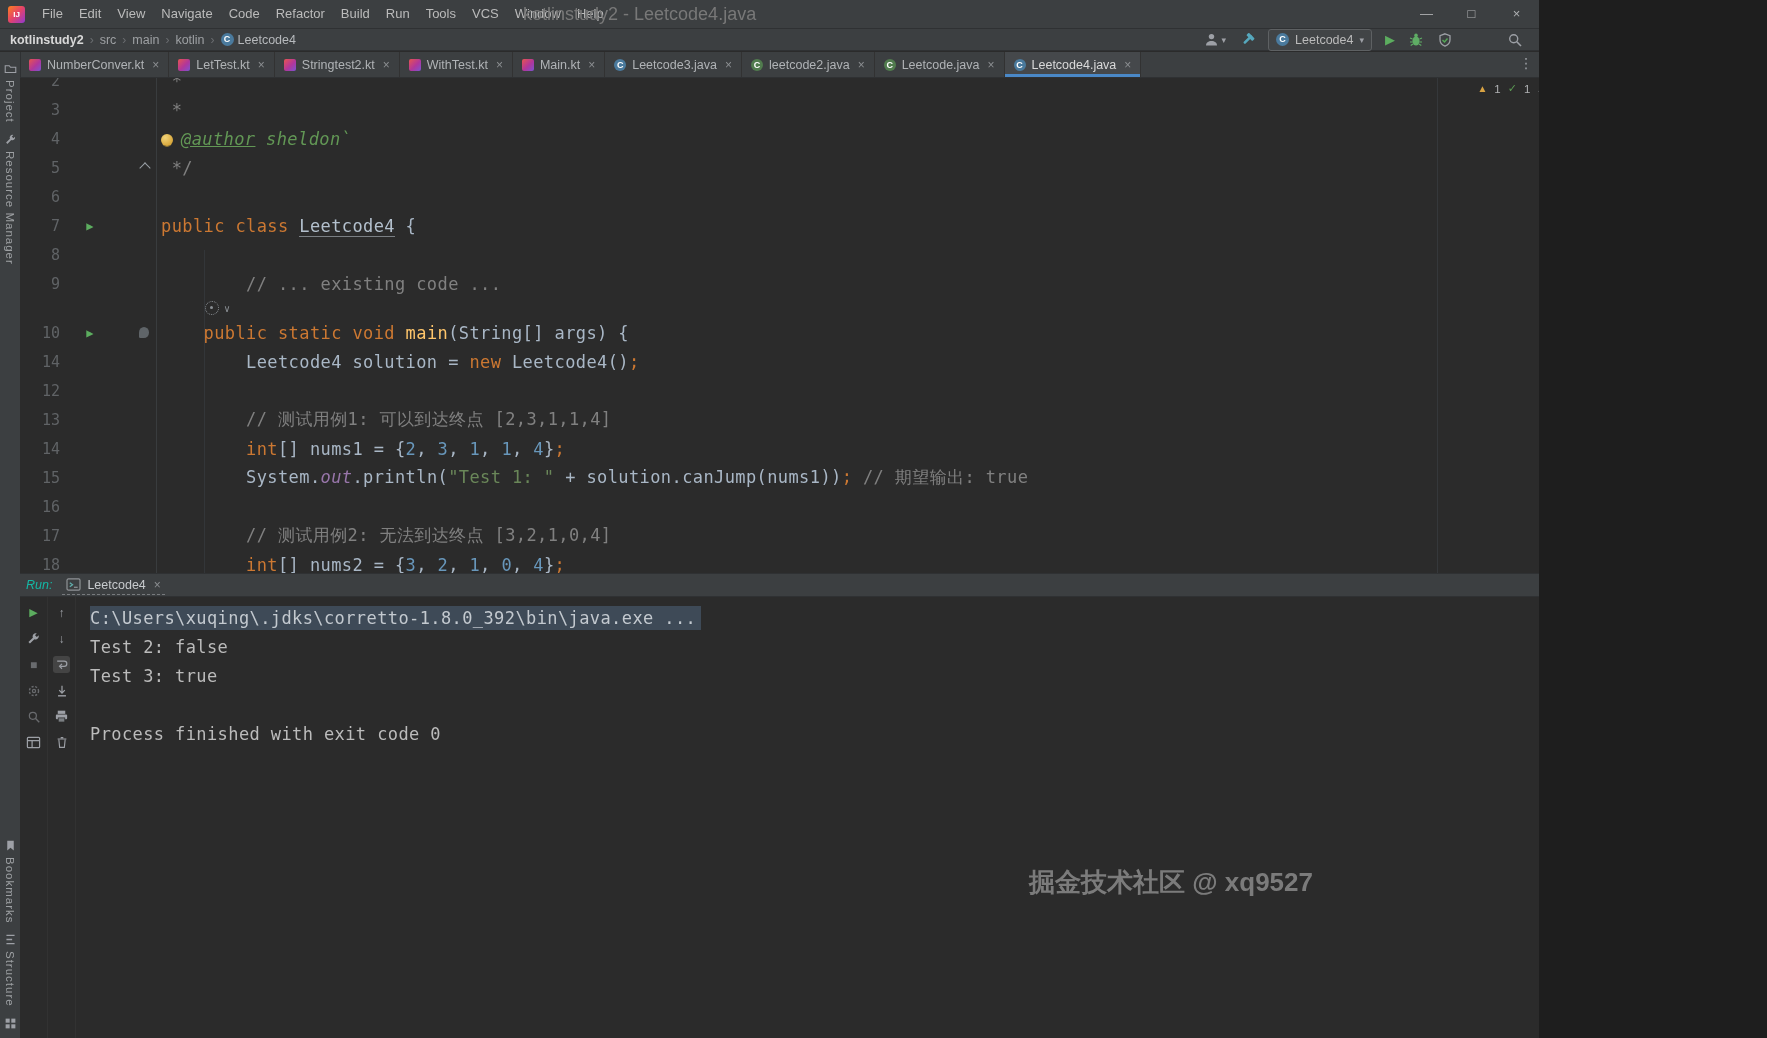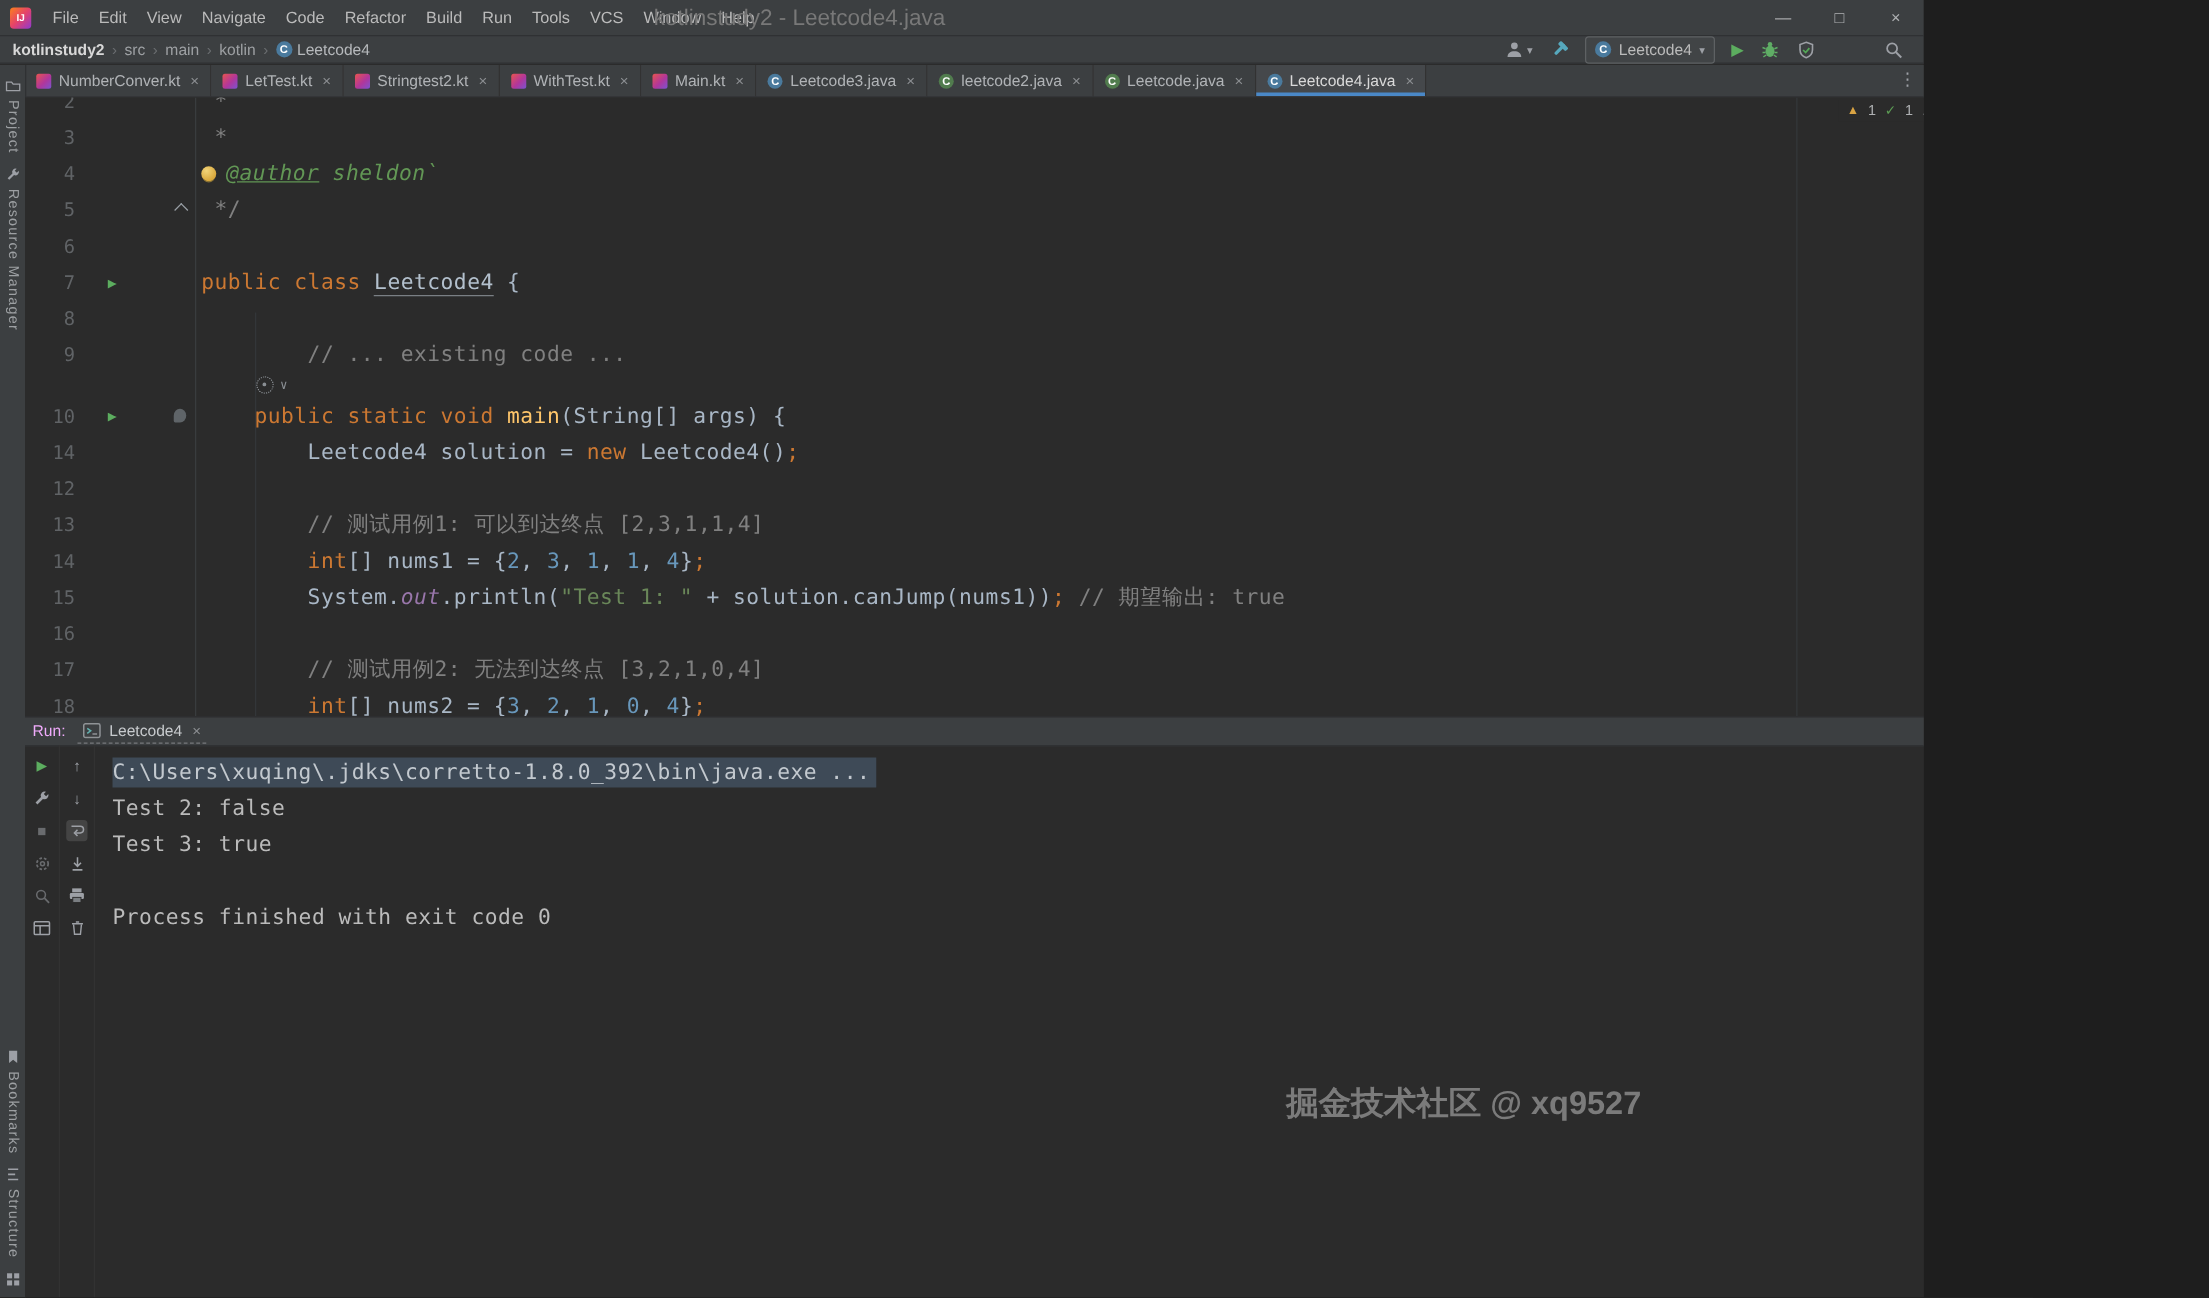--- a/index.html
+++ b/index.html
@@ -89,21 +89,21 @@
   .inspect .warn{color:#d9a343;font-size:10px;}
   .inspect .ok{color:#5c9c54;font-size:11px;}
   .inspect .cnt{color:#afb1b3;}
   .inspect .chev{color:#9da0a6;font-size:10px;}
   .scroll-thumb{position:absolute;right:2px;top:8px;width:8px;height:82px;background:rgba(255,255,255,.14);border-radius:4px;}
   .stripe-mark{position:absolute;right:3px;top:365px;width:9px;height:4px;background:#c87f2f;}
   
   .runpanel{position:absolute;left:20px;top:573px;width:1747px;bottom:0;background:#2b2b2b;border-top:1px solid #2f3133;}
   .run-header{height:22px;background:#3c3f41;border-bottom:1px solid #2f3133;display:flex;align-items:center;
               padding:0 10px 0 6px;font-size:12.5px;}
-  .run-label{color:#f0abfc;margin-right:10px;}
+  .run-label{color:#14b8a6;margin-right:10px;font-style:italic;}
   .run-tab{display:flex;align-items:center;gap:6px;border-bottom:1px dashed #777a7d;padding:2px 4px;color:#c7cacd;}
   .run-tab .tab-close{font-size:12px;}
   .run-header-right{margin-left:auto;display:flex;align-items:center;gap:14px;}
   .hide-icon{color:#9da0a6;font-size:13px;}
   .run-body{position:absolute;left:0;top:22px;right:0;bottom:0;display:flex;}
   .run-col{width:27px;flex:none;border-right:1px solid #323232;display:flex;flex-direction:column;
            align-items:center;padding-top:8px;gap:9px;}
   .rc{width:17px;height:17px;display:flex;align-items:center;justify-content:center;font-size:12px;color:#9da0a6;}
   .rc.green{color:#5cad5f;font-size:11px;}
   .rc.dim{opacity:.55;}

